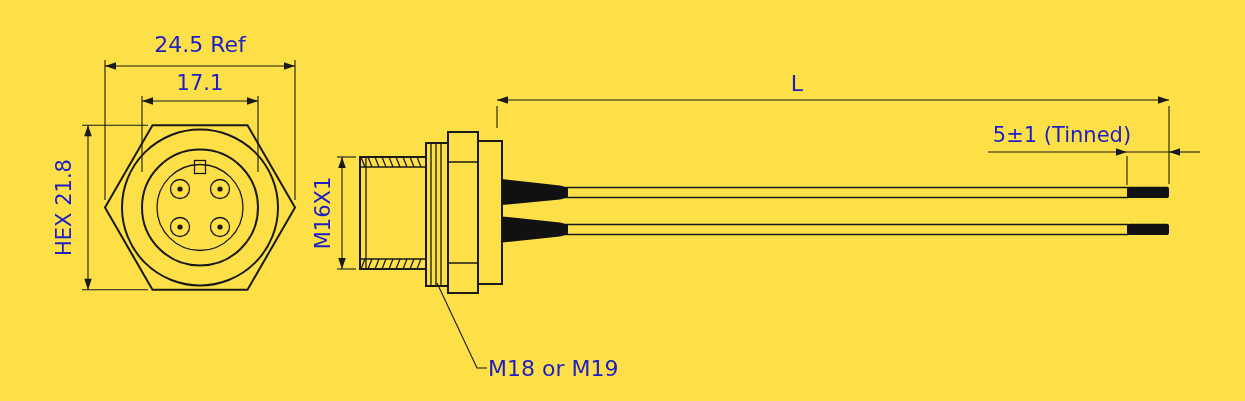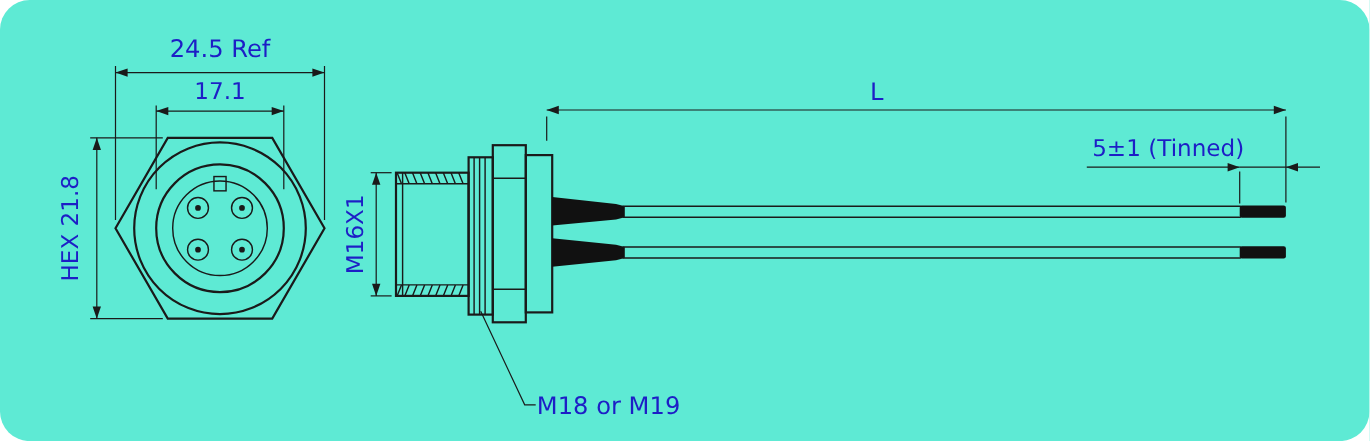--- a/index.html
+++ b/index.html
@@ -1,16 +1,16 @@
 <!DOCTYPE html>
 <html><head>
 <meta charset="utf-8">
 <style>
   html,body{margin:0;padding:0;background:#fff;}
-  .canvas{position:relative;width:1245px;height:401px;background:#5eead4;overflow:hidden;border-radius:27px;}
+  .canvas{position:relative;width:1245px;height:401px;background:#fde047;overflow:hidden;}
   svg{display:block;}
   .ln{stroke:#1a1a1a;fill:none;stroke-width:2;stroke-linejoin:miter;}
   .ln2{stroke:#1a1a1a;fill:none;stroke-width:1.3;}
   .dim{stroke:#1a1a1a;fill:none;stroke-width:1.1;}
   .blk{fill:#111;stroke:none;}
   .dot{fill:#1a1a1a;stroke:none;}
   .ann{fill:#1d1ec6;font-family:"DejaVu Sans",sans-serif;font-size:21px;}
   .ann-big{font-size:22px;}
   #arr path{fill:#1a1a1a;stroke:none;}
 </style>

